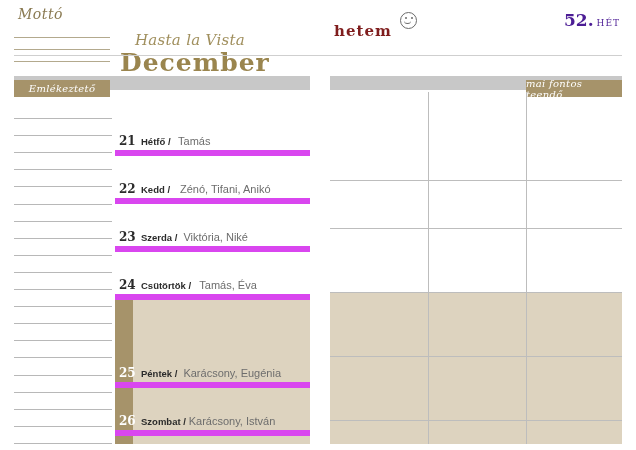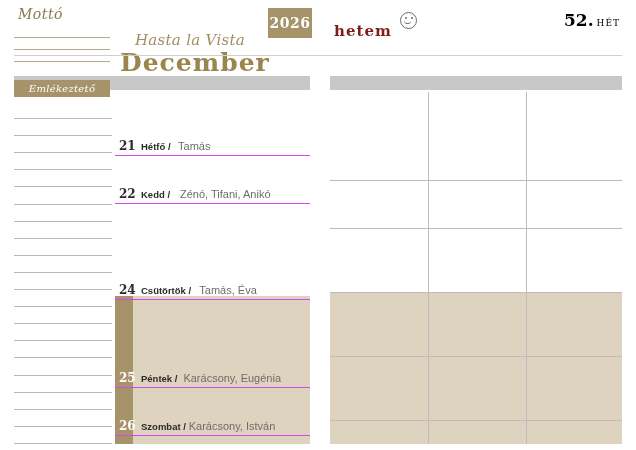--- a/index.html
+++ b/index.html
@@ -121,21 +121,21 @@
     height: 4px;
     border-bottom: 1.4px solid #6b6b6b;
     border-radius: 0 0 7px 7px;
   }
 
   .weeknum {
     position: absolute;
     right: 16px;
     top: 10px;
     font-family: "DejaVu Serif", serif;
-    color: #000000;
+    color: #4c1d95;
   }
   .weeknum .num {
     font-size: 17px;
     font-weight: bold;
   }
   .weeknum .lbl {
     font-size: 9px;
     letter-spacing: 1px;
     margin-left: 3px;
   }
@@ -216,21 +216,21 @@
     position: absolute;
     left: 115px;
     top: 92px;
     width: 195px;
     height: 352px;
   }
   .day-row {
     position: absolute;
     left: 0;
     width: 195px;
-    border-bottom: 1px solid #d946ef;
+    border-bottom: 6px solid #d946ef;
     box-sizing: border-box;
   }
   .day-row .daynum {
     position: absolute;
     left: 4px;
     bottom: 2px;
     font-family: "DejaVu Serif", serif;
     font-weight: bold;
     font-size: 12px;
     color: #2b2b2b;
@@ -301,36 +301,36 @@
       <div class="ml"></div>
       <div class="ml"></div>
       <div class="ml"></div>
     </div>
 
   <div class="brand">
     <div class="brand-script">Hasta la Vista</div>
     <div class="brand-month">December</div>
   </div>
 
-  <div class="year-box">2026</div>
 
   <div class="week-word">hetem</div>
   <div class="smiley">
       <div class="mouth"></div>
     </div>
 
   <div class="weeknum">
     <span class="num">52.</span><span class="lbl">HÉT</span>
   </div>
 
   <div class="header-divider"></div>
 
   <div class="tab-gray-left"></div>
   <div class="tab-gray-right"></div>
   <div class="tab-tan-left">Emlékeztető</div>
+  <div class="tab-tan-right">mai fontos teendő</div>
 
   <div class="notes-rules" id="notes-rules">
       <div class="nl"></div>
       <div class="nl"></div>
       <div class="nl"></div>
       <div class="nl"></div>
       <div class="nl"></div>
       <div class="nl"></div>
       <div class="nl"></div>
       <div class="nl"></div>
@@ -354,20 +354,25 @@
       <div class="goldbar" style="left: 0px; top: 204px; width: 18px; height: 148px;"></div>
       <div class="day-row" style="top: 0px; height: 64px;">
         <span class="daynum">21</span>
         <span class="dayname">Hétfő /</span>
         <span class="names" style="left: 63.1px;">Tamás</span>
       </div>
       <div class="day-row" style="top: 64px; height: 48px;">
         <span class="daynum">22</span>
         <span class="dayname">Kedd /</span>
         <span class="names" style="left: 65px;">Zénó, Tifani, Anikó</span>
+      </div>
+      <div class="day-row" style="top: 112px; height: 48px;">
+        <span class="daynum">23</span>
+        <span class="dayname">Szerda /</span>
+        <span class="names" style="left: 68.4px;">Viktória, Niké</span>
       </div>
       <div class="day-row" style="top: 160px; height: 48px;">
         <span class="daynum">24</span>
         <span class="dayname">Csütörtök /</span>
         <span class="names" style="left: 84.3px;">Tamás, Éva</span>
       </div>
       <div class="day-row weekend" style="top: 208px; height: 88px;">
         <span class="daynum" style="color: rgb(255, 255, 255);">25</span>
         <span class="dayname">Péntek /</span>
         <span class="names" style="left: 68.4px;">Karácsony, Eugénia</span>

